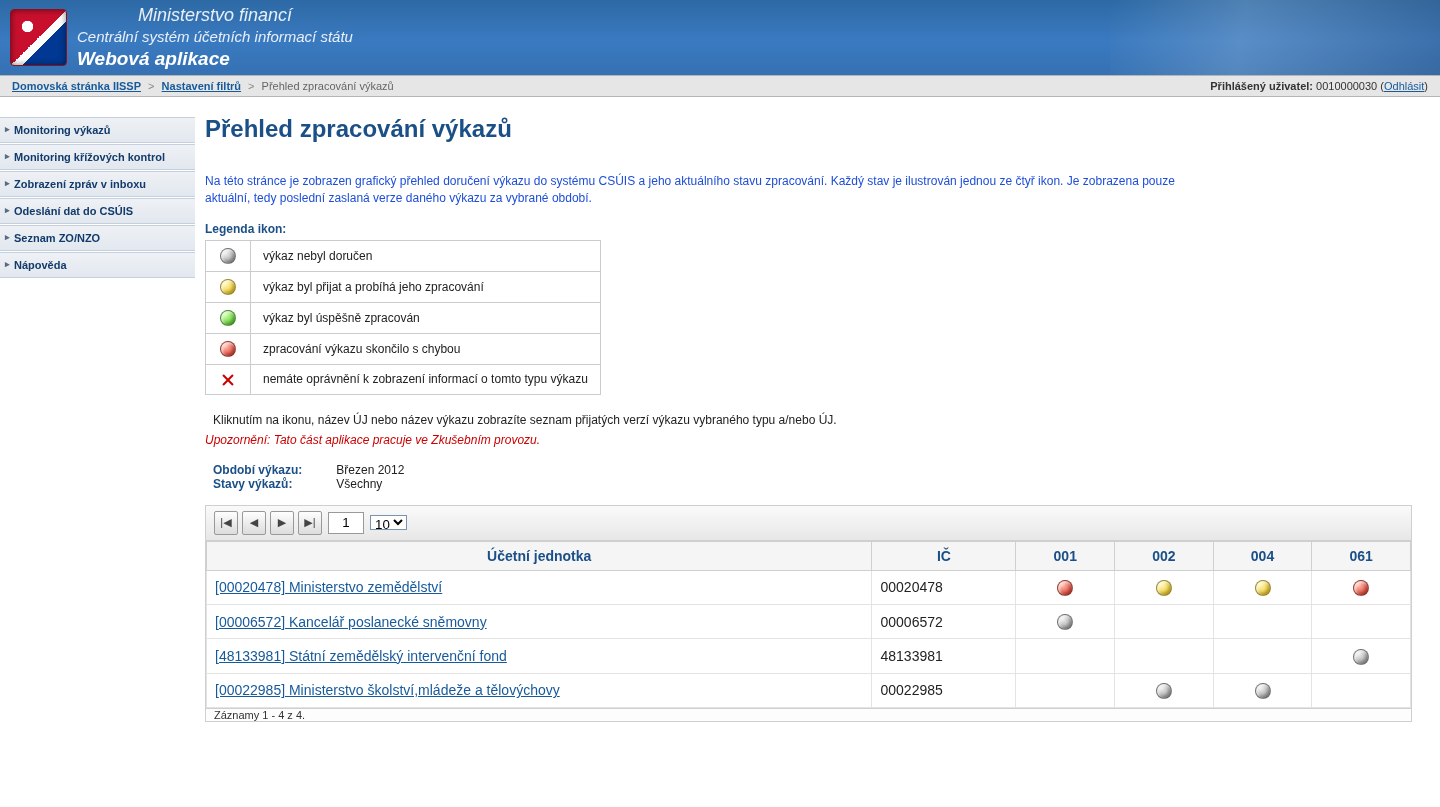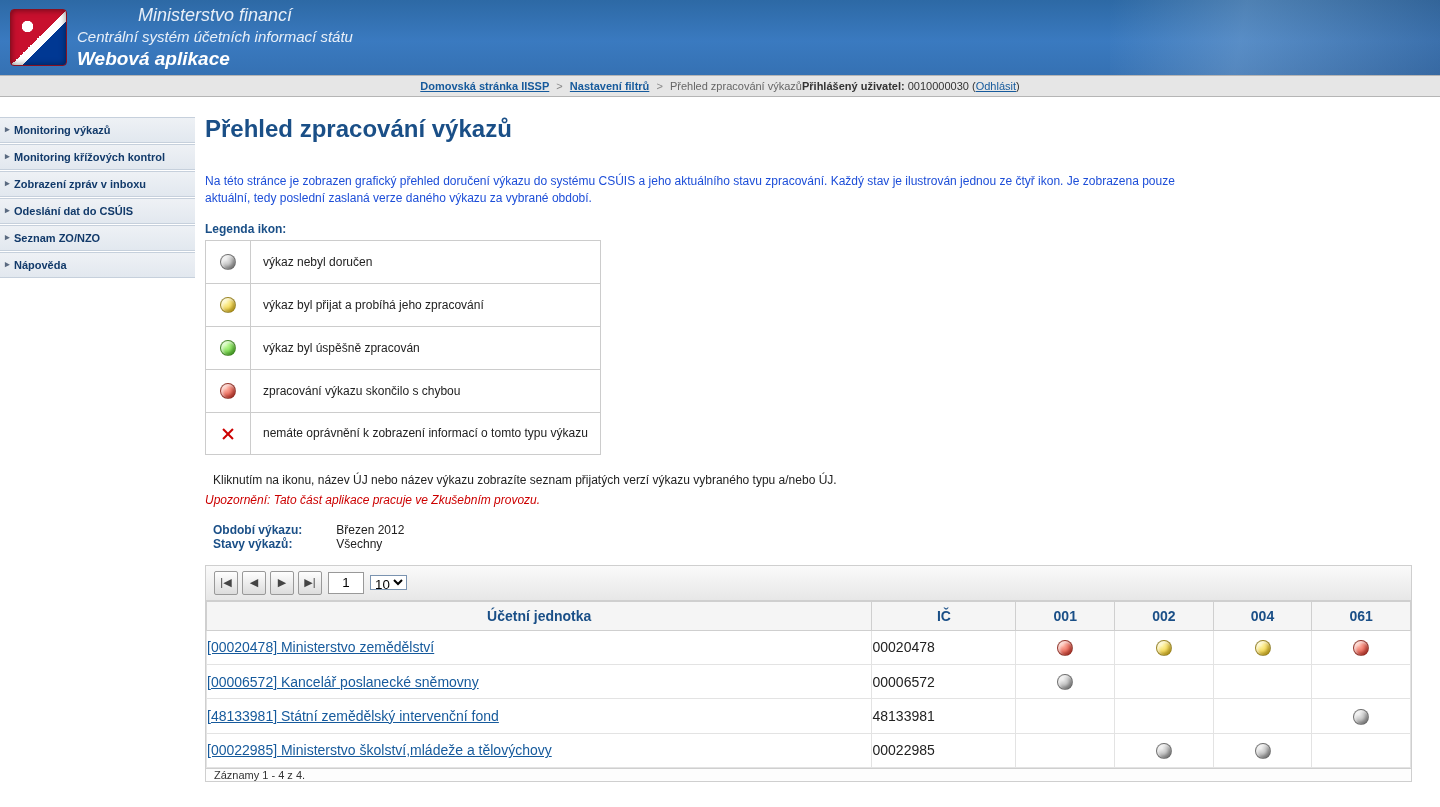--- a/index.html
+++ b/index.html
@@ -10,39 +10,39 @@
   .crest { width:55px; height:55px; margin:0 10px; background:
       radial-gradient(circle at 30% 30%, #fff 0 10%, transparent 11%),
       linear-gradient(135deg,#c8102e 0 50%, #fff 50% 60%, #003893 60%);
       border:1px solid #8a1020; border-radius:4px; box-shadow:inset 0 0 6px rgba(0,0,0,.5);
   }
   .hdr-titles { display:flex; flex-direction:column; line-height:1.3; }
   .hdr-line1 { font-size:18px; font-style:italic; color:#e8eff8;text-align:center; }
   .hdr-line2 { font-size:15px; font-style:italic; color:#e8eff8; }
   .hdr-line3 { font-size:19px; font-weight:bold; font-style:italic; color:#fff; }
 
-  .crumbbar { background:#e6e6e6; border-top:1px solid #b5b5b5; border-bottom:1px solid #b5b5b5; padding:4px 12px; display:flex; justify-content:center; font-size:11px; }
+  .crumbbar { background:#e6e6e6; border-top:1px solid #b5b5b5; border-bottom:1px solid #b5b5b5; padding:4px 12px; display:flex; justify-content:space-between; font-size:11px; }
   .crumbbar a { color:#165a9c; text-decoration:underline; font-weight:bold; }
   .crumbbar .sep { color:#888; margin:0 4px; }
   .crumbbar .current { color:#666; }
   .crumbbar .right { color:#333; }
   .crumbbar .right a { font-weight:normal; }
 
   .main-area { display:flex; }
   .sidebar { width:195px; padding:20px 0 0 0; }
   .sidebar ul { list-style:none; padding:0; margin:0; }
   .sidebar li { background:linear-gradient(to bottom,#eef1f5,#e2e8ef); border:1px solid #c6d0dc; border-left:none; border-right:none; margin-bottom:1px; padding:6px 8px 6px 14px; font-size:11px; font-weight:bold; color:#123a6a; cursor:pointer; position:relative; }
   .sidebar li::before { content:"\25B8"; position:absolute; left:5px; top:6px; font-size:9px; color:#5a6a80; }
 
   .content { flex:1; padding:18px 28px 30px 10px; }
   h1.page-title { font-size:24px; color:#1a4f87; margin:0 0 30px 0; font-weight:bold; }
   p.intro { font-size:12px; color:#1d4ed8; line-height:1.45; max-width:1000px; }
   .legend-hdr { font-weight:bold; color:#1a4f87; margin:14px 0 4px 0; }
   table.legend { border-collapse:collapse; }
-  table.legend td { border:1px solid #ccc; padding:13px 12px; font-size:12px; vertical-align:middle; }
+  table.legend td { border:1px solid #ccc; padding:7px 12px; font-size:12px; vertical-align:middle; }
   table.legend td.ic { width:20px; text-align:center; }
   .dot { display:inline-block; width:14px; height:14px; border-radius:50%; border:1px solid rgba(0,0,0,.35); box-shadow:inset 2px 2px 3px rgba(255,255,255,.7), inset -2px -2px 3px rgba(0,0,0,.25); vertical-align:middle; }
   .dot-grey   { background:radial-gradient(circle at 35% 30%, #eee, #8a8a8a); }
   .dot-yellow { background:radial-gradient(circle at 35% 30%, #fff7b0, #e6b800); }
   .dot-green  { background:radial-gradient(circle at 35% 30%, #c6ff9e, #3dbb12); }
   .dot-red    { background:radial-gradient(circle at 35% 30%, #ffb8a8, #d52215); }
   .noperm { display:inline-block; width:14px; height:14px; position:relative; vertical-align:middle; }
   .noperm::before, .noperm::after { content:""; position:absolute; left:0; top:6px; width:14px; height:2px; background:#c00; }
   .noperm::before { transform:rotate(45deg); }
   .noperm::after  { transform:rotate(-45deg); }
@@ -54,21 +54,21 @@
   .filters .lbl { color:#1a4f87; font-weight:bold; display:inline-block; width:120px; }
 
   .grid-wrap { border:1px solid #cfcfcf; }
   .toolbar { background:linear-gradient(to bottom,#fafafa,#e7e7e7); border-bottom:1px solid #cfcfcf; padding:5px 8px; display:flex; align-items:center; gap:4px; }
   .tbtn { width:22px; height:22px; border:1px solid #999; background:linear-gradient(to bottom,#fefefe,#dcdcdc); border-radius:2px; display:inline-flex; align-items:center; justify-content:center; font-size:11px; color:#444; cursor:pointer; }
   .toolbar input.page-in { width:30px; height:18px; border:1px solid #999; text-align:center; margin:0 2px; }
   .toolbar select { height:15px; border:1px solid #7a93b0; background:#fff; }
 
   table.grid { width:100%; border-collapse:collapse; font-size:14px; }
   table.grid th { background:#f5f5f5; color:#1a4f87; font-weight:bold; text-align:center; padding:6px 8px; border:1px solid #cfcfcf; }
-  table.grid td { border:1px solid #e3e3e3; padding:8px 0; }
+  table.grid td { border:1px solid #e3e3e3; padding:8px 8px; }
   table.grid td.center { text-align:center; }
   table.grid a { color:#165a9c; text-decoration:underline; }
   .grid-footer { padding:0 8px; border-top:1px solid #cfcfcf; color:#333; font-size:11px; background:#fdfdfd; }
 </style>
 </head>
 <body>
 
 <div class="scroll-viewport">
 
   <div class="header-banner">

